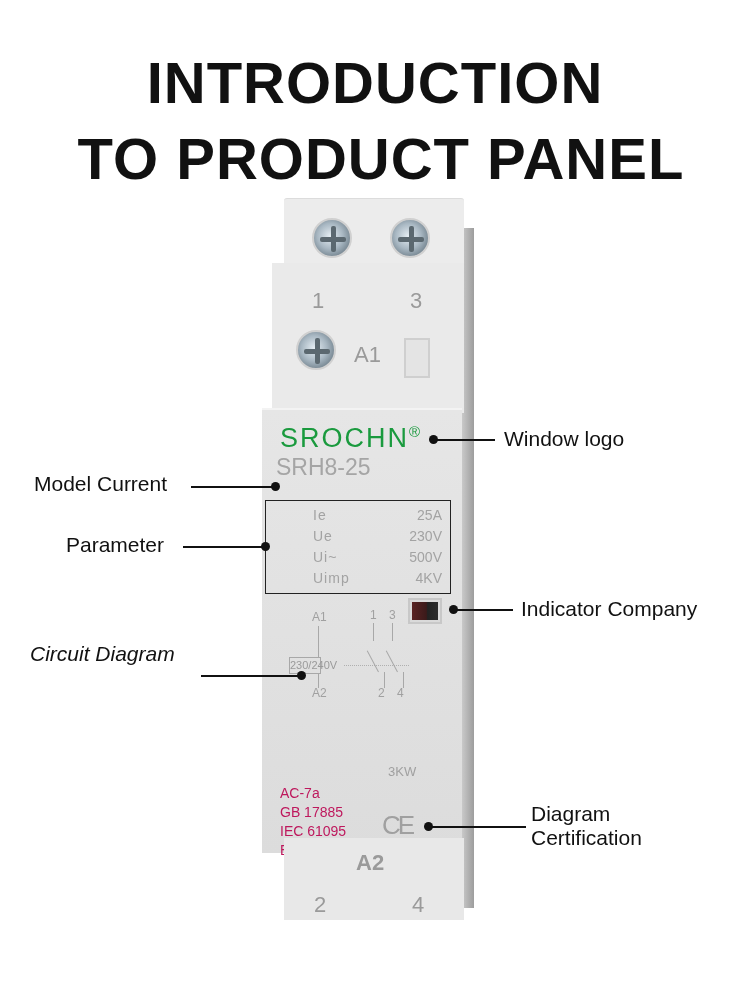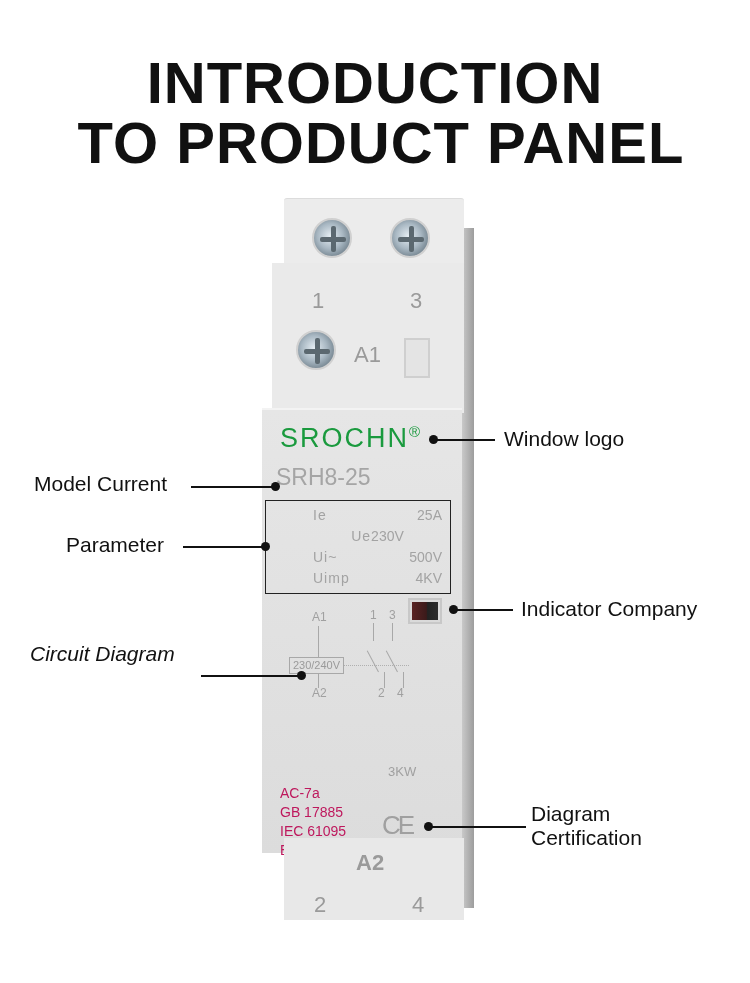--- a/index.html
+++ b/index.html
@@ -2,21 +2,21 @@
 <html><head>
 <meta charset="utf-8">
 <style>
   * { box-sizing: border-box; margin: 0; padding: 0; }
   html, body { width: 750px; height: 983px; background: #ffffff; overflow: hidden; }
   body { position: relative; font-family: "Liberation Sans", sans-serif; color: #000; }
 
   .title { position: absolute; left: 0; width: 750px; text-align: center;
     font-family: "Liberation Sans", sans-serif; font-weight: bold; font-size: 58px; line-height: 62px; letter-spacing: 1px; color: #111; }
   .title.l1 { top: 52px; }
-  .title.l2 { top: 112px; padding-left: 12px; }
+  .title.l2 { top: 128px; padding-left: 12px; }
 
   
   .device { position: absolute; left: 262px; top: 198px; width: 208px; height: 725px; }
   .rail-shadow { position: absolute; left: 200px; top: 30px; width: 12px; height: 680px; background: linear-gradient(90deg,#c9c9c9,#9d9d9d); }
   .top-block { position: absolute; left: 22px; top: 0; width: 180px; height: 70px; background: #ececec; border-radius: 3px 3px 0 0; border-top: 1px solid #dcdcdc; }
   .upper { position: absolute; left: 10px; top: 65px; width: 192px; height: 150px; background: #eaeaea; }
   .face { position: absolute; left: 0; top: 210px; width: 200px; height: 445px; background: linear-gradient(180deg,#e6e6e6,#dcdcdc); border-top: 2px solid #f3f3f3; }
   .lower { position: absolute; left: 22px; top: 640px; width: 180px; height: 82px; background: #e8e8e8; }
 
   .screw { position: absolute; width: 40px; height: 40px; border-radius: 50%;
@@ -24,33 +24,33 @@
     border: 2px solid #d0d0d0; }
   .screw::before, .screw::after { content: ""; position: absolute; background: #5b6870; border-radius: 2px; }
   .screw::before { left: 17px; top: 6px; width: 5px; height: 26px; }
   .screw::after { left: 6px; top: 17px; width: 26px; height: 5px; }
 
   .gray-label { position: absolute; color: #9a9a9a; font-family: "Liberation Sans", sans-serif; font-size: 22px; }
   .slot { position: absolute; width: 26px; height: 40px; background: #e4e4e4; border: 2px solid #cfcfcf; }
 
   .logo { position: absolute; left: 18px; top: 225px; color: #1a9a3e; font-weight: normal; font-size: 27px; letter-spacing: 2px; font-family: "Liberation Sans", sans-serif; }
   .logo sup { font-size: 15px; vertical-align: 10px; letter-spacing: 0; }
-  .model { position: absolute; left: 14px; top: 266px; color: #a5a5a5; font-size: 23px; }
+  .model { position: absolute; left: 14px; top: 256px; color: #a5a5a5; font-size: 23px; }
 
   .param-box { position: absolute; left: 3px; top: 302px; width: 186px; height: 94px; border: 1px solid #222; }
   .param-row { position: absolute; left: 10px; width: 166px; display: flex; justify-content: space-between; color: #a3a3a3; font-size: 14px; }
   .param-row .k { letter-spacing: 1px; margin-left: 37px; }
 
   .indicator { position: absolute; left: 146px; top: 400px; width: 34px; height: 26px; background: #dadada; border: 2px solid #c8c8c8; }
   .indicator .in { position: absolute; left: 2px; top: 2px; width: 26px; height: 18px; background: linear-gradient(90deg,#5a2323 0%,#3b1a1a 55%,#222 60%,#2b2b2b 100%); }
 
   .circuit { position: absolute; left: 20px; top: 410px; width: 130px; height: 100px; }
   .circuit .t { position: absolute; color: #a0a0a0; font-size: 12px; }
   .vline { position: absolute; width: 1px; background: #a8a8a8; }
-  .coil { position: absolute; left: 7px; top: 49px; width: 55px; height: 17px; border: 1px solid #a8a8a8; color: #9a9a9a; font-size: 11px; text-align: center; line-height: 15px; }
+  .coil { position: absolute; left: 7px; top: 49px; width: 32px; height: 17px; border: 1px solid #a8a8a8; color: #9a9a9a; font-size: 11px; text-align: center; line-height: 15px; }
   .dotted { position: absolute; top: 57px; left: 62px; width: 65px; border-top: 1px dotted #b0b0b0; }
   .sw { position: absolute; width: 1px; height: 24px; background: #a8a8a8; transform: rotate(-28deg); transform-origin: bottom; }
 
   .std { position: absolute; left: 18px; color: #be185d; font-size: 14px; line-height: 19px; margin-top: 20px; }
   .kw { position: absolute; left: 126px; top: 566px; color: #a0a0a0; font-size: 13px; }
   .ce { position: absolute; left: 120px; top: 612px; color: #a0a0a0; font-size: 26px; font-family: "Liberation Sans", sans-serif; letter-spacing: -3px; }
 
   
   .ann { position: absolute; font-size: 21px; color: #111; font-family: "Liberation Sans", sans-serif; white-space: nowrap; }
   .line { position: absolute; height: 2px; background: #111; }
@@ -79,21 +79,21 @@
   <div class="logo">
     <span>SROCHN</span><sup>®</sup>
   </div>
   <div class="model">SRH8-25</div>
 
   <div class="param-box">
     <div class="param-row" style="top:6px;">
         <span class="k">Ie</span>
         <span>25A</span>
       </div>
-    <div class="param-row" style="top:27px;justify-content:center;">
+    <div class="param-row" style="top:27px;">
         <span class="k">Ue</span>
         <span>230V</span>
       </div>
     <div class="param-row" style="top:48px;">
         <span class="k">Ui~</span>
         <span>500V</span>
       </div>
     <div class="param-row" style="top:69px;">
         <span class="k">Uimp</span>
         <span>4KV</span>

